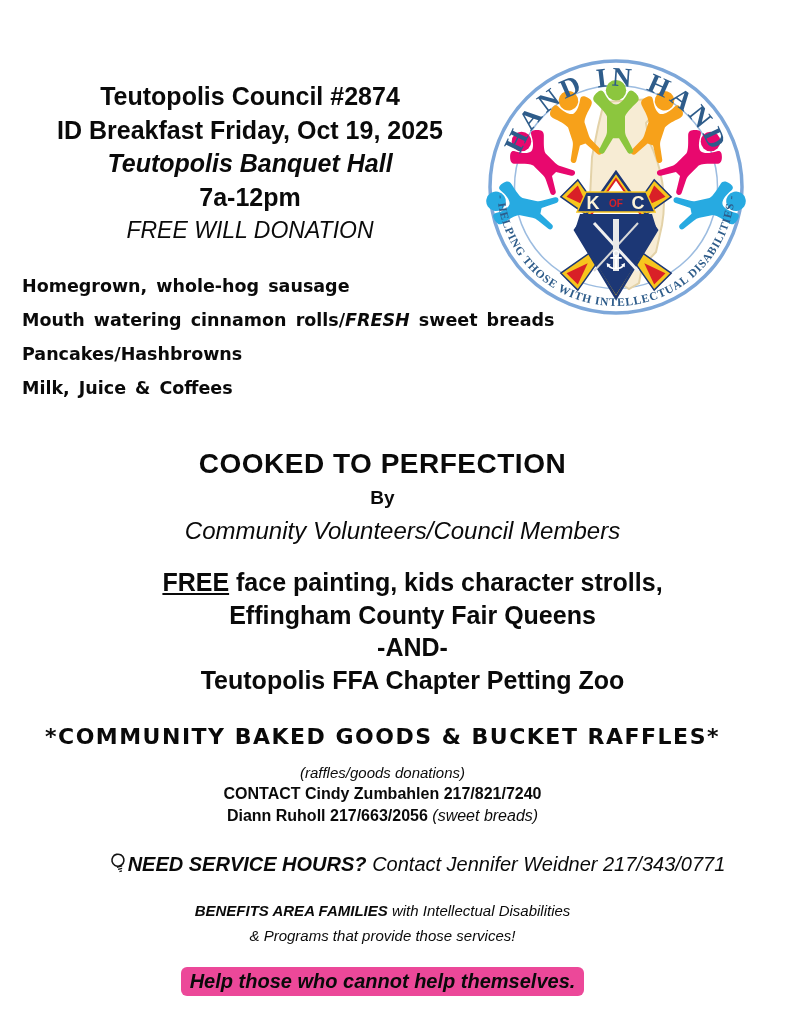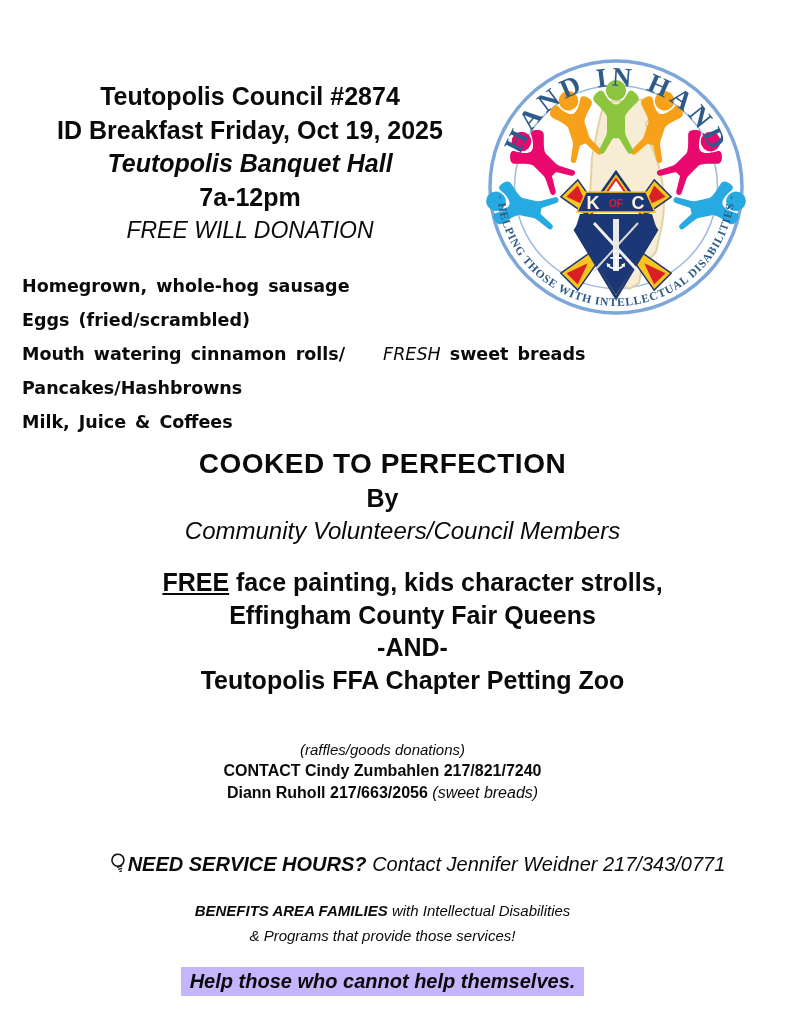--- a/index.html
+++ b/index.html
@@ -11,45 +11,45 @@
   
   .header{top:80px;left:10px;width:480px;text-align:center;}
   .h-line{font-size:25px;line-height:33.5px;font-weight:bold;white-space:nowrap;}
   .h-italic{font-style:italic;}
   .h-free{font-weight:normal;font-style:italic;font-size:23px;}
   
   .logo{top:57px;left:486px;width:260px;height:260px;}
   
   .menu{top:269px;left:22px;font-family:"DejaVu Sans",sans-serif;
         font-weight:bold;font-size:17.5px;line-height:34px;word-spacing:3px;white-space:nowrap;}
-  .menu .fresh{font-style:italic;font-weight:400;margin-left:38px;}
+  .menu .fresh{font-style:italic;font-weight:700;}
   
   .centered{left:0;width:765px;text-align:center;}
   .cooked{top:446px;}
   .cooked-title{font-size:28px;font-weight:bold;line-height:36px;letter-spacing:.5px;}
-  .cooked-by{font-size:25px;font-weight:bold;line-height:32px;}
+  .cooked-by{font-size:19px;font-weight:bold;line-height:32px;}
   .cooked-credit{font-size:24px;font-style:italic;line-height:33px;margin-left:40px;}
   .activities{top:566px;font-size:25px;font-weight:bold;line-height:32.5px;margin-left:30px;}
   .activities .u{text-decoration:underline;}
   .raffle{top:721px;}
   .raffle-title{font-family:"DejaVu Sans",sans-serif;font-size:22px;font-weight:bold;
                 letter-spacing:1.5px;line-height:32px;white-space:nowrap;}
-  .raffle-note{font-size:15px;font-style:italic;line-height:20px;margin-top:19px;}
+  .raffle-note{font-size:15px;font-style:italic;line-height:20px;margin-top:10px;}
   .raffle-c1{font-size:16px;font-weight:bold;line-height:22px;}
   .raffle-c2{font-size:16px;font-weight:bold;line-height:22px;}
   .raffle-c2 .it{font-weight:normal;font-style:italic;}
   .service{top:851px;font-size:20px;line-height:26px;padding-left:36px;}
   .service .bold-it{font-weight:bold;font-style:italic;}
   .service .it{font-style:italic;}
   .bulb{display:inline-block;vertical-align:-4px;margin-right:1px;transform:rotate(-14deg);}
   .benefits{top:898px;font-size:15px;font-style:italic;line-height:25px;}
   .benefits .bold{font-weight:bold;}
   .footer{top:967px;}
-  .footer .hl{background:#c4b5fd;font-size:20px;font-weight:bold;font-style:italic;
-              padding:3px 9px;display:inline-block;}
+  .footer .hl{background:#ec4899;font-size:20px;font-weight:bold;font-style:italic;
+              padding:3px 9px;display:inline-block;border-radius:6px;}
 </style>
 </head>
 <body>
 
 <div class="abs header">
   <div class="h-line">Teutopolis Council #2874</div>
   <div class="h-line">ID Breakfast Friday, Oct 19, 2025</div>
   <div class="h-line h-italic">Teutopolis Banquet Hall</div>
   <div class="h-line">7a-12pm</div>
   <div class="h-line h-free">FREE WILL DONATION</div>
@@ -123,40 +123,40 @@
     <textPath href="#arcTop" startOffset="50%" text-anchor="middle">HAND IN HAND</textPath>
   </text>
   <text font-family="Liberation Serif, serif" font-size="11.5" font-weight="bold" fill="#2e5c8a" letter-spacing="0.8">
     <textPath href="#arcBot" startOffset="50%" text-anchor="middle">- HELPING THOSE WITH INTELLECTUAL DISABILITIES -</textPath>
   </text>
 </svg>
 </div>
 
 <div class="abs menu">
   <div>Homegrown, whole-hog sausage</div>
-  <div>Eggs (fried/scrambled)</div>
   <div><span>Mouth watering cinnamon rolls/</span><span class="fresh">FRESH</span><span> sweet breads</span></div>
   <div>Pancakes/Hashbrowns</div>
   <div>Milk, Juice &amp; Coffees</div>
 </div>
 
 <div class="abs centered cooked">
   <div class="cooked-title">COOKED TO PERFECTION</div>
   <div class="cooked-by">By</div>
   <div class="cooked-credit">Community Volunteers/Council Members</div>
 </div>
 
 <div class="abs centered activities">
   <div><span class="u">FREE</span><span> face painting, kids character strolls,</span></div>
   <div>Effingham County Fair Queens</div>
   <div>-AND-</div>
   <div>Teutopolis FFA Chapter Petting Zoo</div>
 </div>
 
 <div class="abs centered raffle">
+  <div class="raffle-title">*COMMUNITY BAKED GOODS &amp; BUCKET RAFFLES*</div>
   <div class="raffle-note">(raffles/goods donations)</div>
   <div class="raffle-c1">CONTACT Cindy Zumbahlen 217/821/7240</div>
   <div class="raffle-c2"><span>Diann Ruholl 217/663/2056</span><span class="it"> (sweet breads)</span></div>
 </div>
 
 <div class="abs centered service">
   <span class="bulb"><svg width="15" height="23" viewBox="0 0 15 23">
         <circle cx="7.5" cy="8" r="6" fill="none" stroke="#141414" stroke-width="1.6"></circle>
         <path d="M4.8,14.6 L10.2,14.6 M5.4,17 L9.6,17 M6.2,19.4 L8.8,19.4" stroke="#141414" stroke-width="1.4" fill="none"></path>
       </svg></span><span class="bold-it">NEED SERVICE HOURS?</span><span class="it"> Contact Jennifer Weidner 217/343/0771</span>

